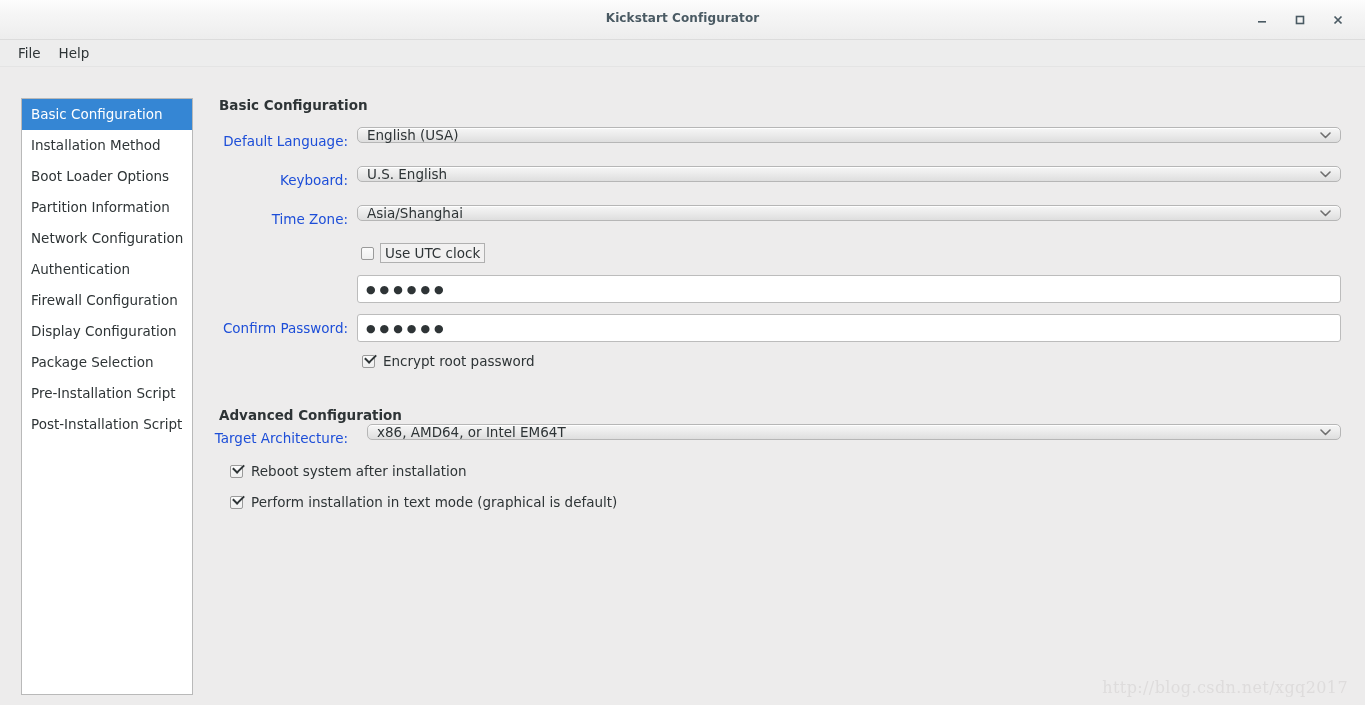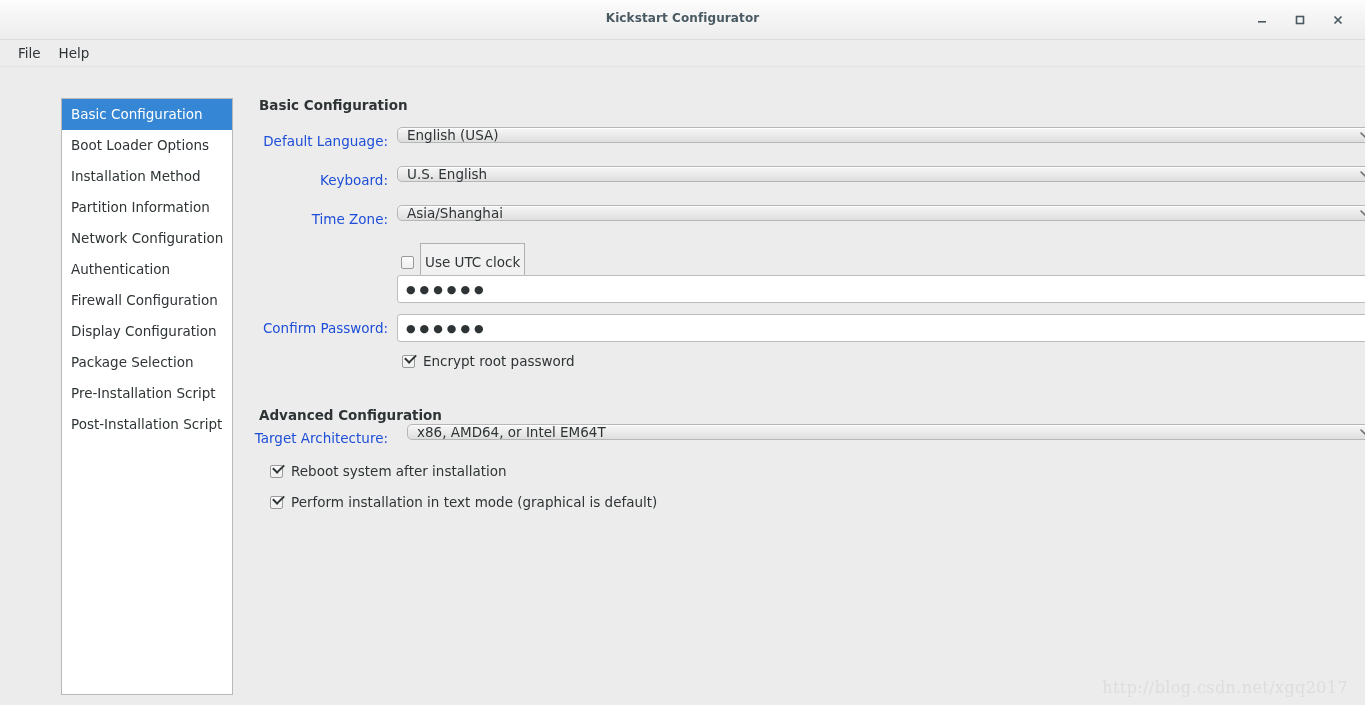--- a/index.html
+++ b/index.html
@@ -70,21 +70,20 @@
     padding: 2px 9px;
     font-size: 13.5px;
     color: #2e3436;
     cursor: default;
   }
 
   
   .content {
     position: relative;
     height: 637px;
-    margin-left: 40px;
   }
 
   
   .sidebar {
     position: absolute;
     left: 21px;
     top: 31px;
     width: 172px;
     height: 597px;
     background: #ffffff;
@@ -206,21 +205,21 @@
     border-bottom: 2px solid #2e3436;
     transform: rotate(-45deg);
   }
   .check-label {
     margin-left: 8px;
     font-size: 13.5px;
     color: #2e3436;
   }
   .check-label.focused {
     border: 1px solid #b0b0b0;
-    padding: 10px 4px;
+    padding: 1px 4px;
     margin-left: 6px;
     background: #f2f1f1;
     text-align: right;
   }
 
   
   .watermark {
     position: absolute;
     right: 17px;
     bottom: 8px;
@@ -257,22 +256,22 @@
 
 <div class="menubar">
   <div class="menu-item">File</div>
   <div class="menu-item">Help</div>
 </div>
 
 <div class="content">
 
   <div class="sidebar">
     <div class="side-item selected">Basic Configuration</div>
+    <div class="side-item">Installation Method</div>
     <div class="side-item">Boot Loader Options</div>
-    <div class="side-item">Installation Method</div>
     <div class="side-item">Partition Information</div>
     <div class="side-item">Network Configuration</div>
     <div class="side-item">Authentication</div>
     <div class="side-item">Firewall Configuration</div>
     <div class="side-item">Display Configuration</div>
     <div class="side-item">Package Selection</div>
     <div class="side-item">Pre-Installation Script</div>
     <div class="side-item">Post-Installation Script</div>
   </div>
 

